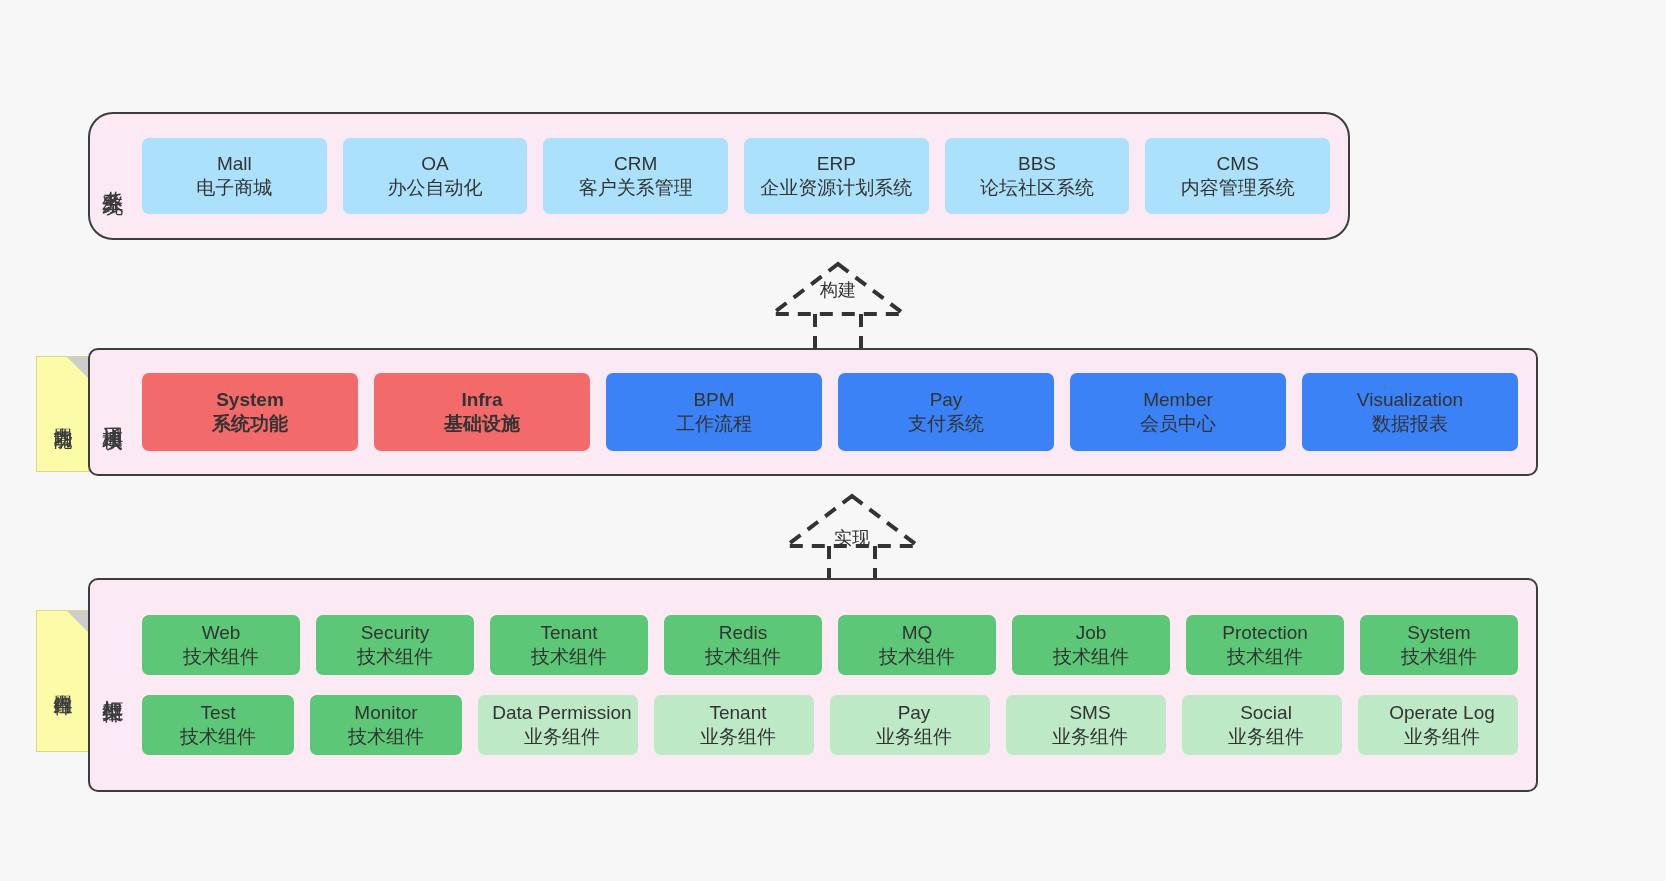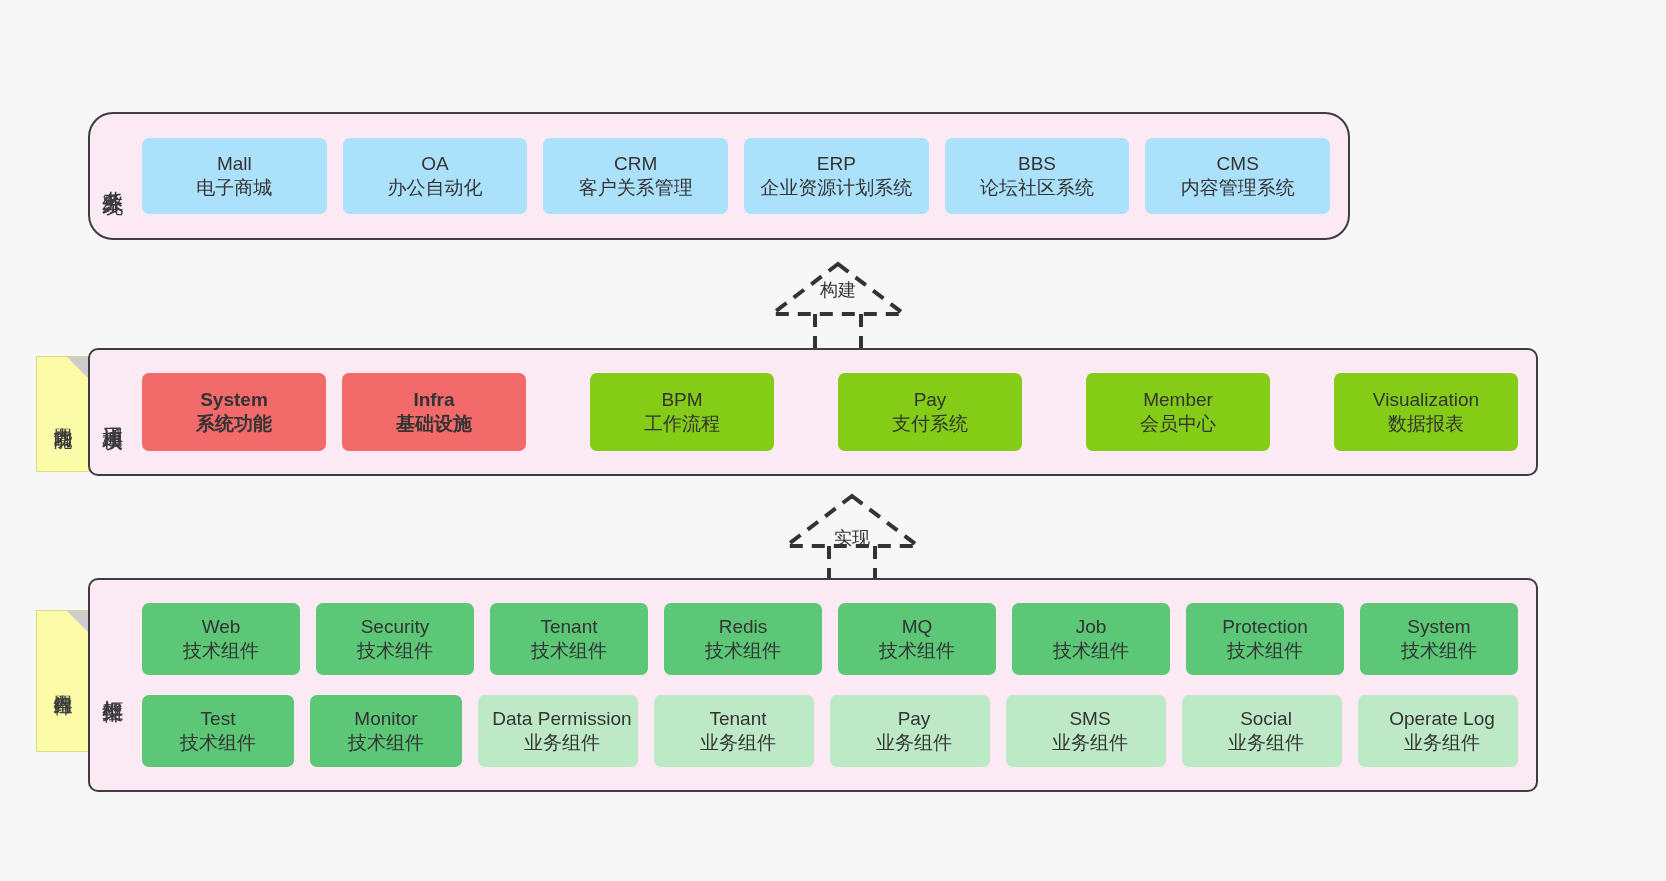--- a/index.html
+++ b/index.html
@@ -71,36 +71,36 @@
     color: #333333;
     font-size: 19px;
     line-height: 1.28;
     padding: 6px 4px;
   }
   .card .card-en { display: block; }
   .card .card-cn { display: block; }
 
   .card.blue       { background: #ace1fb; }
   .card.red        { background: #f26a6a; font-weight: bold; }
-  .card.pink       { background: #84cc16; margin-left: 48px; }
+  .card.pink       { background: #3b82f6; }
   .card.green      { background: #5bc777; }
   .card.lightgreen { background: #bde9c6; padding-left: 12px; }
 
   
   #layer-business { left: 88px; top: 112px; width: 1262px; height: 128px; border-radius: 25px; }
   #layer-business .layer-body { padding: 0 18px 0 6px; }
   #layer-business .card { height: 76px; }
 
   
   #layer-modules { left: 88px; top: 348px; width: 1450px; height: 128px; }
   #layer-modules .card { height: 78px; }
 
   
   #layer-framework { left: 88px; top: 578px; width: 1450px; height: 214px; }
-  #layer-framework .card { height: 72px; }
+  #layer-framework .card { height: 60px; }
 
   
   .sticky {
     position: absolute;
     box-sizing: border-box;
     width: 54px;
     background: #fbfba8;
     border: 1px solid #d9d98b;
     display: flex;
     align-items: center;

